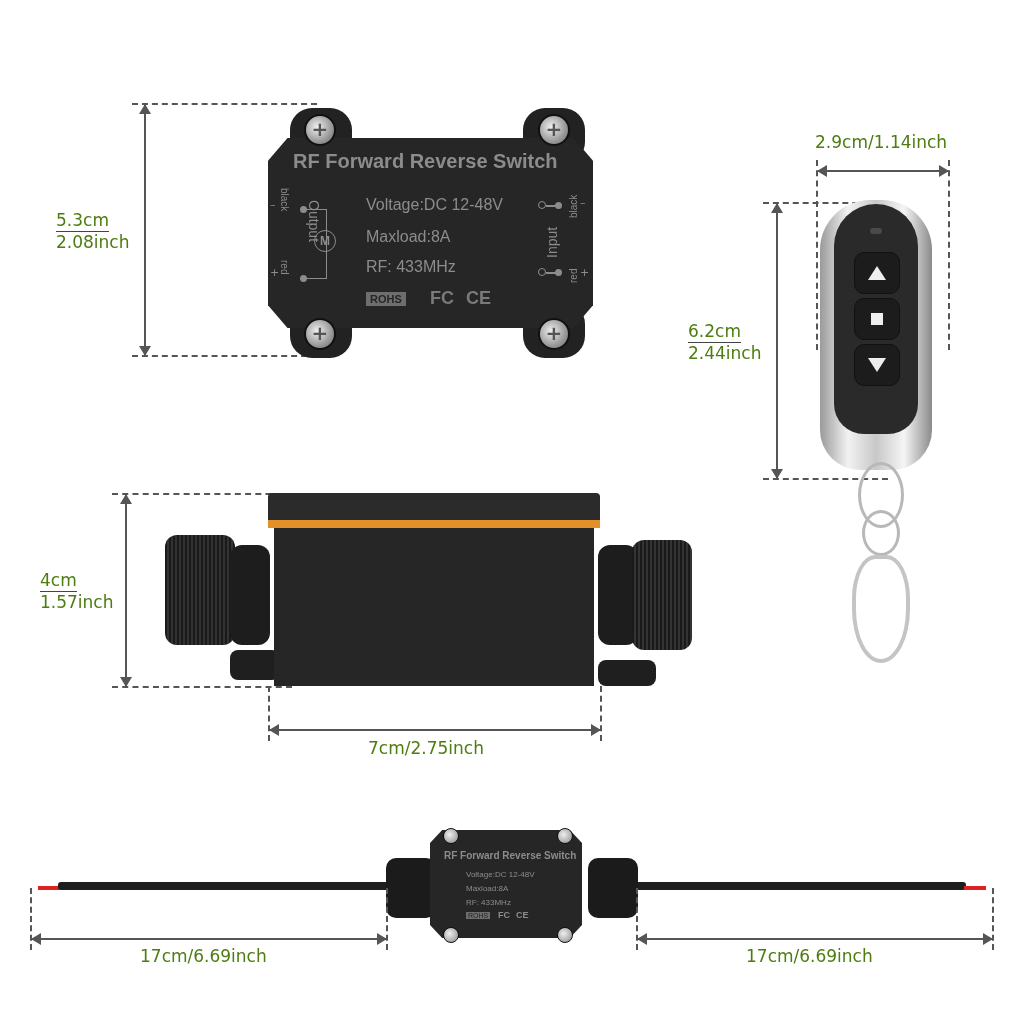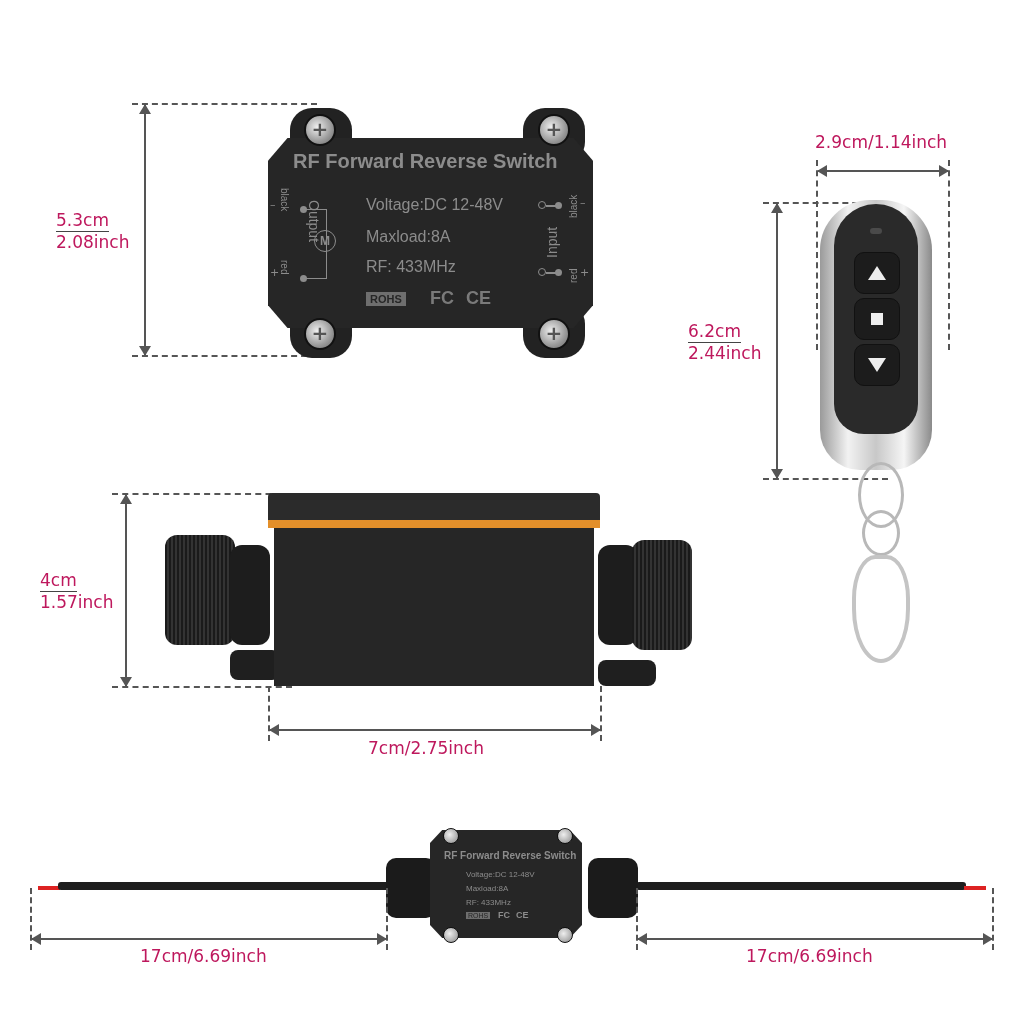--- a/index.html
+++ b/index.html
@@ -7,21 +7,21 @@
   .abs { position: absolute; }
   .dash-h { position: absolute; height: 0; border-top: 2px dashed #555; }
   .dash-v { position: absolute; width: 0; border-left: 2px dashed #555; }
   .arrow-v { position: absolute; width: 2px; background: #555; }
   .arrow-h { position: absolute; height: 2px; background: #555; }
   .arrow-v::before, .arrow-v::after, .arrow-h::before, .arrow-h::after { content: ""; position: absolute; width: 0; height: 0; }
   .arrow-v::before { top: -1px; left: -5px; border-left: 6px solid transparent; border-right: 6px solid transparent; border-bottom: 10px solid #555; }
   .arrow-v::after { bottom: -1px; left: -5px; border-left: 6px solid transparent; border-right: 6px solid transparent; border-top: 10px solid #555; }
   .arrow-h::before { left: -1px; top: -5px; border-top: 6px solid transparent; border-bottom: 6px solid transparent; border-right: 10px solid #555; }
   .arrow-h::after { right: -1px; top: -5px; border-top: 6px solid transparent; border-bottom: 6px solid transparent; border-left: 10px solid #555; }
-  .dim-label { position: absolute; font-size: 17px; color: #be185d; line-height: 20px; white-space: nowrap; }
+  .dim-label { position: absolute; font-size: 17px; color: #4d7c0f; line-height: 20px; white-space: nowrap; }
   .dim-stack .top { border-bottom: 1.5px solid #444; display: inline-block; }
   .dim-stack div { line-height: 21px; }
 
   
   .enc-top { position: absolute; left: 268px; top: 108px; width: 325px; height: 250px; }
   .enc-top .body { position: absolute; left: 0; top: 30px; width: 325px; height: 190px; background: #262626; clip-path: polygon(6% 0, 94% 0, 100% 12%, 100% 88%, 94% 100%, 6% 100%, 0 88%, 0 12%); }
   .enc-top .ear { position: absolute; width: 62px; height: 56px; background: #222; border-radius: 22px; }
   .screw { position: absolute; width: 28px; height: 28px; border-radius: 50%; background: radial-gradient(circle at 40% 40%, #f0f0f0, #999 60%, #666); border: 2px solid #111; }
   .screw::after { content: "+"; position: absolute; left: 0; right: 0; top: 1px; text-align: center; font-weight: bold; font-size: 20px; color: #555; }
   .enc-title { position: absolute; left: 25px; top: 42px; font-family: "Liberation Sans", sans-serif; font-weight: bold; font-size: 20px; color: #8c8c8c; white-space: nowrap; }

